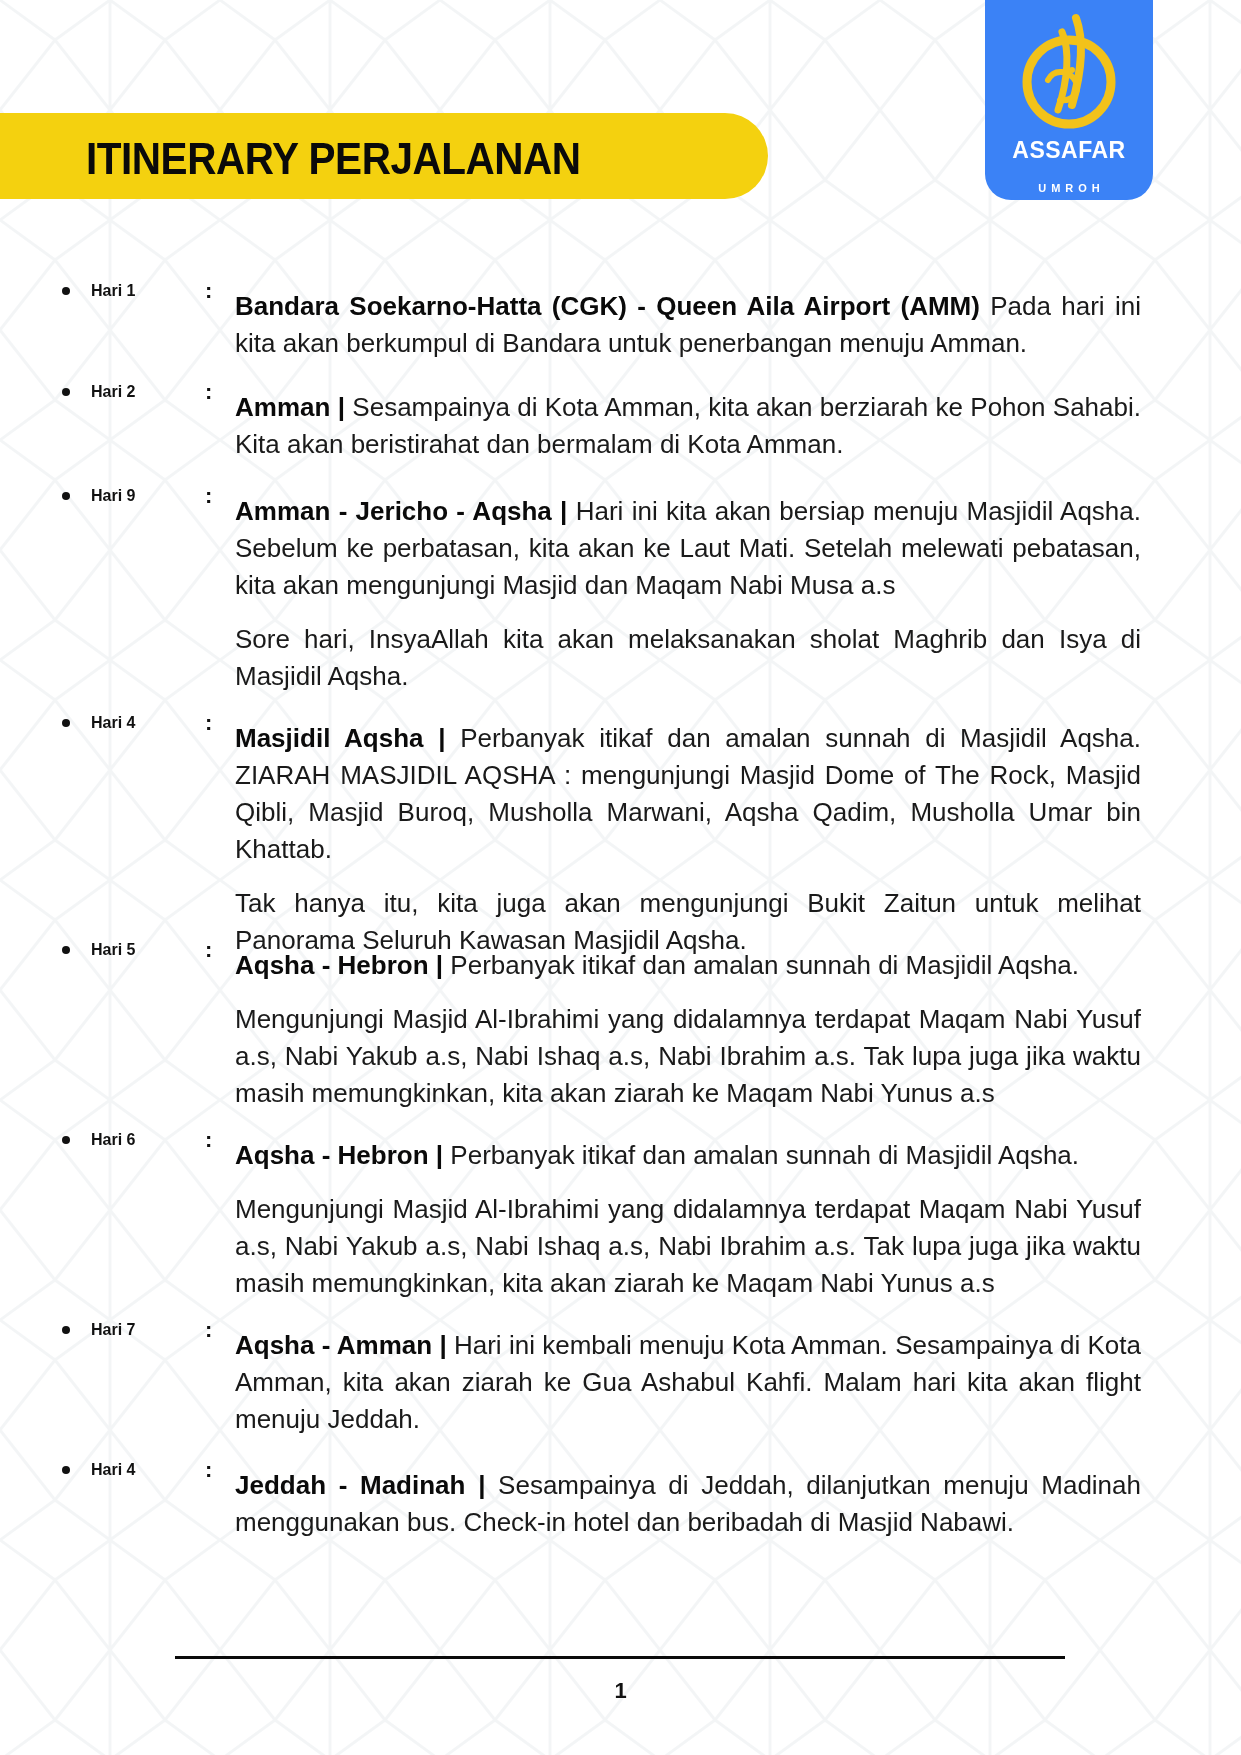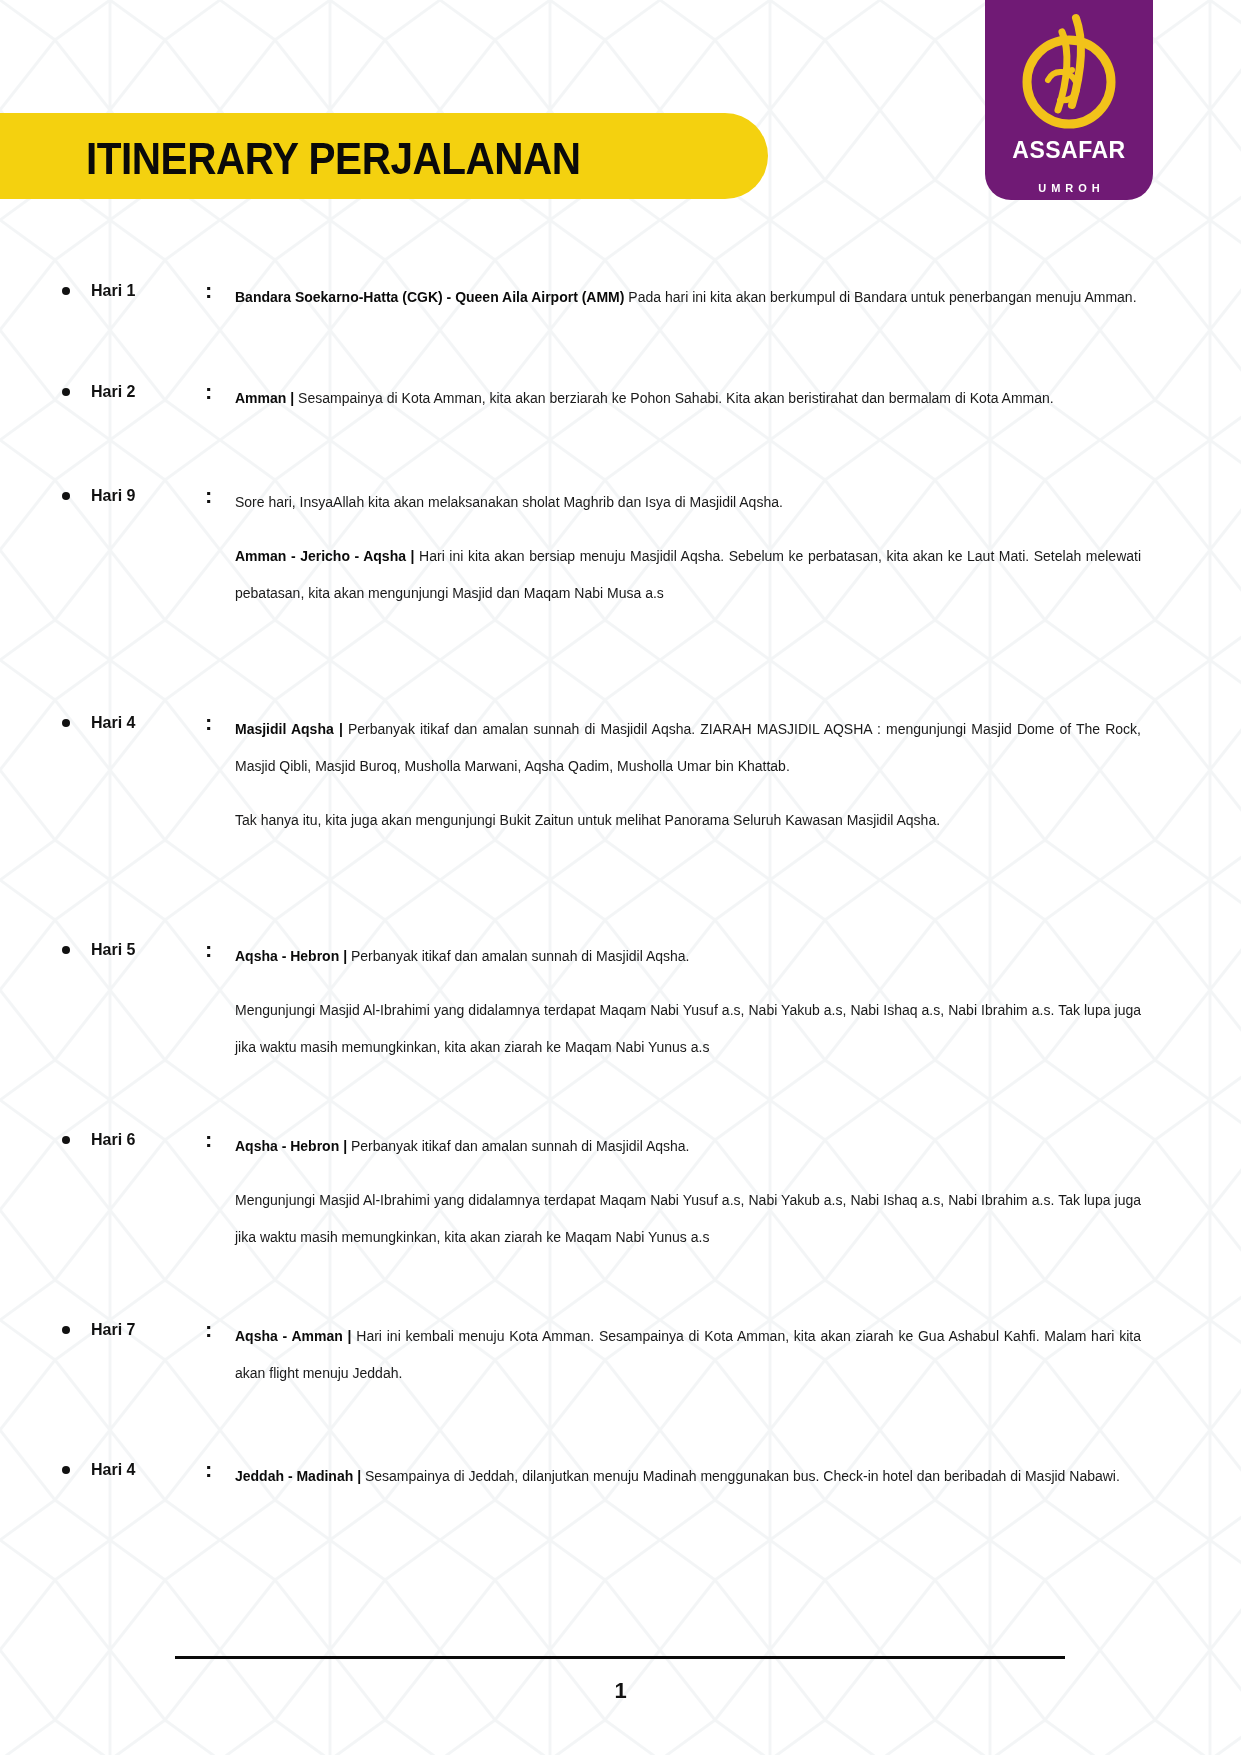--- a/index.html
+++ b/index.html
@@ -15,21 +15,21 @@
       background: #f4d10f; border-radius: 0 44px 44px 0; z-index: 1;
     }
     .title-text {
       position: absolute; left: 86px; top: 134px; z-index: 2;
       font-family: "Liberation Sans", sans-serif; font-weight: 700;
       font-size: 44px; letter-spacing: -0.5px; color: #0a0a0a;
       transform: scaleX(0.92); transform-origin: left;
     }
     .logo {
       position: absolute; left: 985px; top: 0; width: 168px; height: 200px;
-      background: #701a75; border-radius: 0 0 26px 26px; z-index: 2;
+      background: #3b82f6; border-radius: 0 0 26px 26px; z-index: 2;
       display: flex; flex-direction: column; align-items: center;
     }
     .logo svg { margin-top: 10px; }
     .logo-name {
       color: #fff; font-weight: 700; font-size: 23px; letter-spacing: 0.5px;
       margin-top: 2px;
     }
     .logo-sub {
       color: #fff; font-weight: 700; font-size: 11px; letter-spacing: 5px; margin-top: 18px; margin-left: 5px;
     }
@@ -40,22 +40,22 @@
       border-radius: 50%; background: #111;
     }
     .day {
       position: absolute; left: 91px; top: 0; font-weight: 700; font-size: 16px;
       line-height: 30px;
     }
     .colon {
       position: absolute; left: 205px; top: 0; font-weight: 700; font-size: 22px; line-height: 30px;
     }
     .desc {
-      position: absolute; left: 235px; width: 906px; top: 3px;
-      font-size: 14px; line-height: 37px; text-align: justify;
+      position: absolute; left: 235px; width: 906px; top: 12px;
+      font-size: 26px; line-height: 37px; text-align: justify;
       font-family: "Liberation Sans", sans-serif; color: #1a1a1a;
     }
     .desc p { margin: 0 0 17px 0; }
     .desc b { font-weight: 700; color: #0a0a0a; }
     .footer-line {
       position: absolute; left: 175px; top: 1656px; width: 890px; height: 3px;
       background: #0a0a0a; z-index: 2;
     }
     .page-num {
       position: absolute; left: 0; width: 1241px; top: 1678px; text-align: center;
@@ -107,22 +107,22 @@
     <div class="desc">
       <p><b>Amman</b> <b>|</b> <span>Sesampainya di Kota Amman, kita akan berziarah ke Pohon Sahabi. Kita akan beristirahat dan bermalam di Kota Amman.</span></p>
     </div>
   </div>
 
   <div class="item" style="top:211px">
     <span class="bullet"></span>
     <span class="day">Hari 9</span>
     <span class="colon">:</span>
     <div class="desc">
+      <p><b>Amman - Jericho - Aqsha</b> <b>|</b> <span>Hari ini kita akan bersiap menuju Masjidil Aqsha. Sebelum ke perbatasan, kita akan ke Laut Mati. Setelah melewati pebatasan, kita akan mengunjungi Masjid dan Maqam Nabi Musa a.s</span></p>
       <p>Sore hari, InsyaAllah kita akan melaksanakan sholat Maghrib dan Isya di Masjidil Aqsha.</p>
-      <p><b>Amman - Jericho - Aqsha</b> <b>|</b> <span>Hari ini kita akan bersiap menuju Masjidil Aqsha. Sebelum ke perbatasan, kita akan ke Laut Mati. Setelah melewati pebatasan, kita akan mengunjungi Masjid dan Maqam Nabi Musa a.s</span></p>
     </div>
   </div>
 
   <div class="item" style="top:438px">
     <span class="bullet"></span>
     <span class="day">Hari 4</span>
     <span class="colon">:</span>
     <div class="desc">
       <p><b>Masjidil Aqsha</b> <b>|</b> <span>Perbanyak itikaf dan amalan sunnah di Masjidil Aqsha. ZIARAH MASJIDIL AQSHA : mengunjungi Masjid Dome of The Rock, Masjid Qibli, Masjid Buroq, Musholla Marwani, Aqsha Qadim, Musholla Umar bin Khattab.</span></p>
       <p>Tak hanya itu, kita juga akan mengunjungi Bukit Zaitun untuk melihat Panorama Seluruh Kawasan Masjidil Aqsha.</p>

